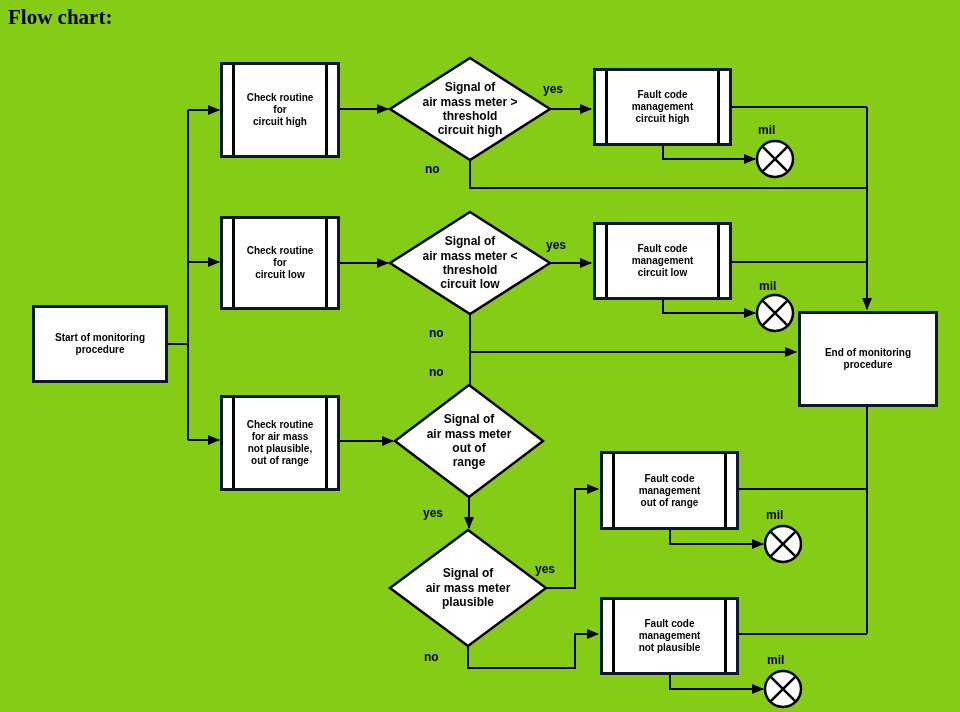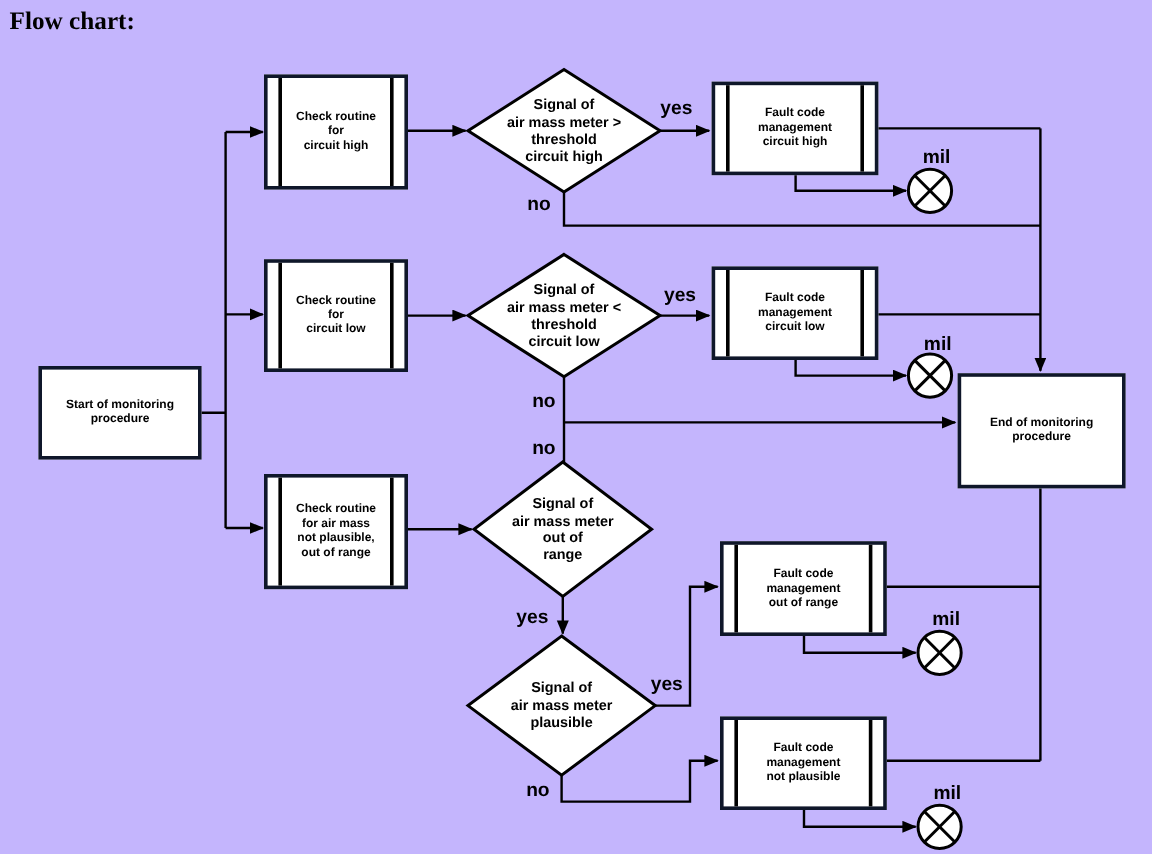--- a/index.html
+++ b/index.html
@@ -1,39 +1,39 @@
 <!DOCTYPE html>
 <html><head>
 <meta charset="utf-8">
 <style>
   html,body{margin:0;padding:0;background:#ffffff;}
   .stage{
-    position:relative;width:960px;height:712px;background:#c4b5fd;
+    position:relative;width:960px;height:712px;background:#84cc16;
     font-family:"Liberation Sans",sans-serif;color:#000;overflow:hidden;
   }
   .title{
     position:absolute;left:8px;top:5px;
     font-family:"Liberation Serif",serif;font-weight:bold;font-size:21px;
   }
   svg.wires{position:absolute;left:0;top:0;}
   .box{
     position:absolute;box-sizing:border-box;border:3px solid #0f172a;background:#fff;
     display:flex;align-items:center;justify-content:center;text-align:center;
     white-space:pre-line;font-weight:bold;font-size:10px;line-height:1.2;
   }
   .pp::before,.pp::after{content:"";position:absolute;top:0;bottom:0;width:3px;background:#000;}
   .pp::before{left:9px;}
   .pp::after{right:9px;}
   .dtext{
     position:absolute;display:flex;align-items:center;justify-content:center;
     text-align:center;white-space:pre-line;font-weight:bold;font-size:12px;line-height:1.2;
   }
   .elabel{
-    position:absolute;width:34px;text-align:right;
-    font-weight:bold;font-size:16px;line-height:1;
+    position:absolute;width:34px;text-align:left;
+    font-weight:bold;font-size:12px;line-height:1;
   }
 </style>
 </head>
 <body>
 
 <div class="stage">
 
   <div class="title">Flow chart:</div>
 
   <svg class="wires" width="960" height="712" viewBox="0 0 960 712">

